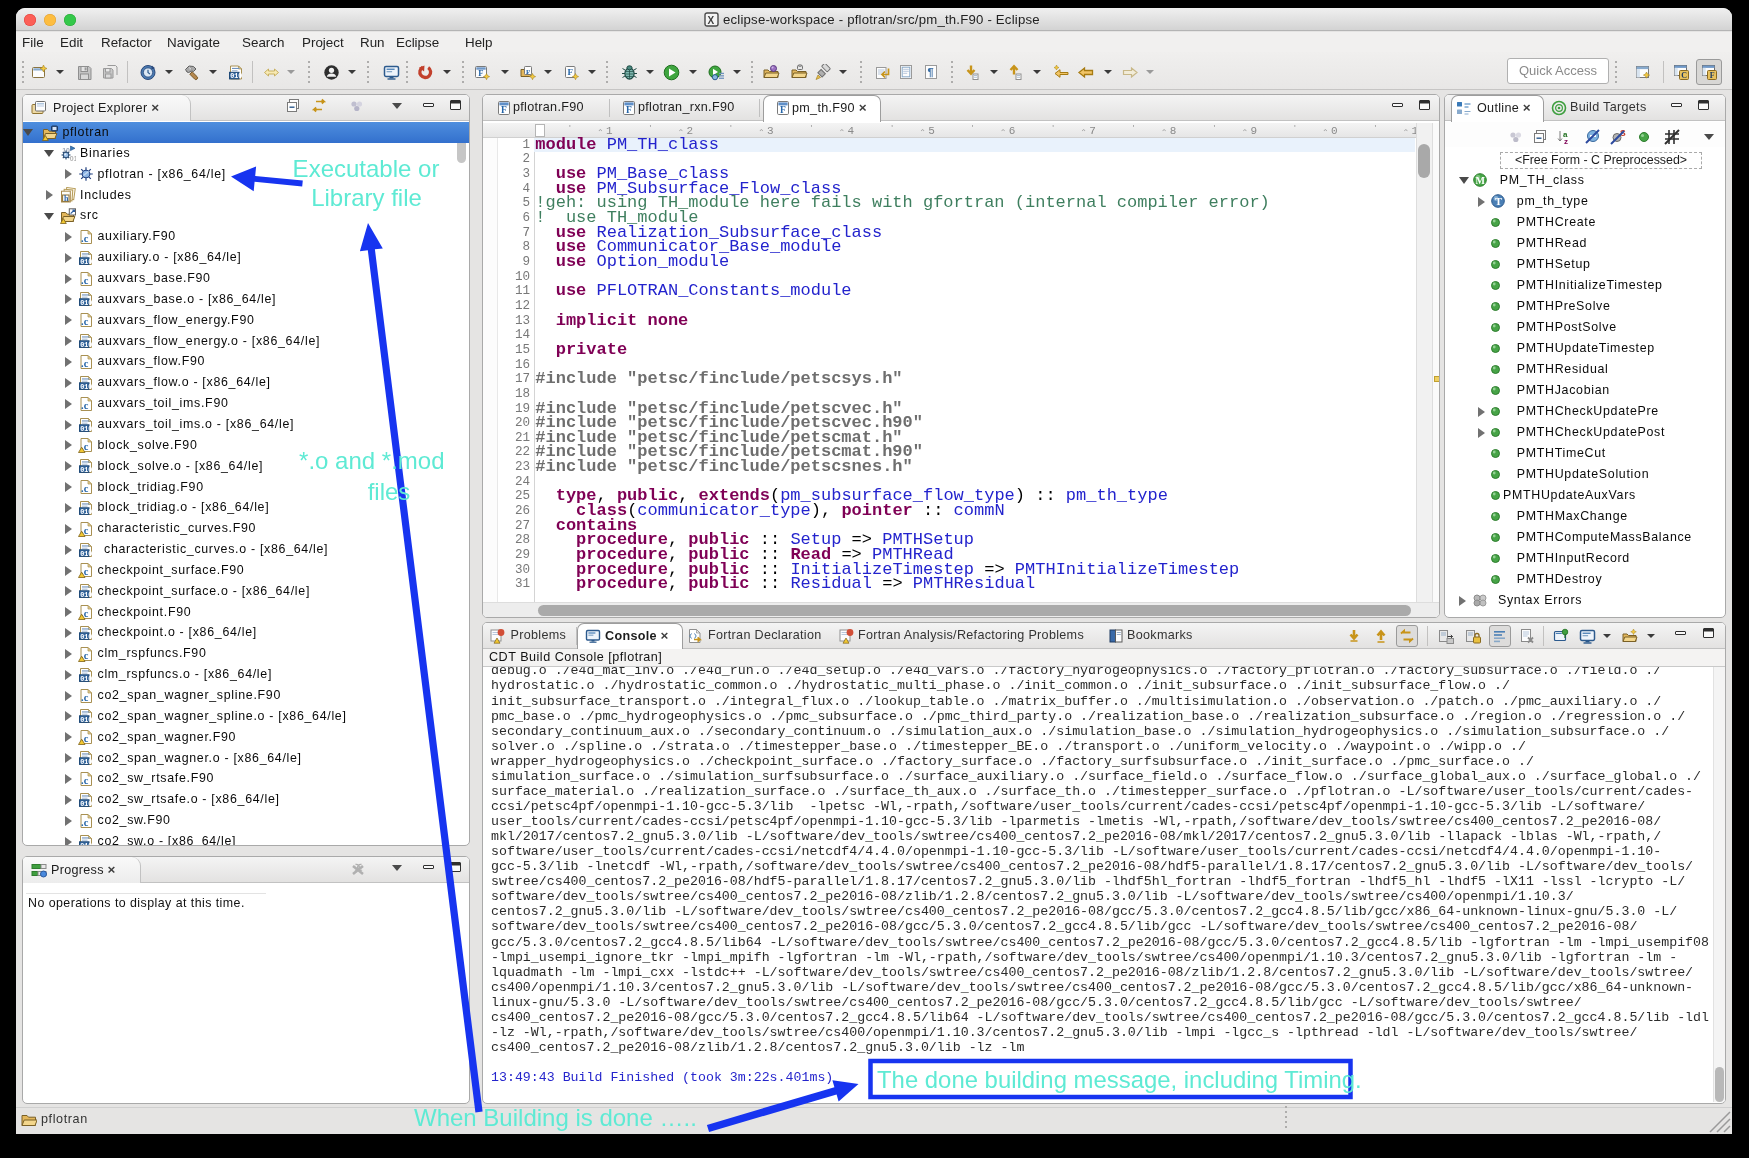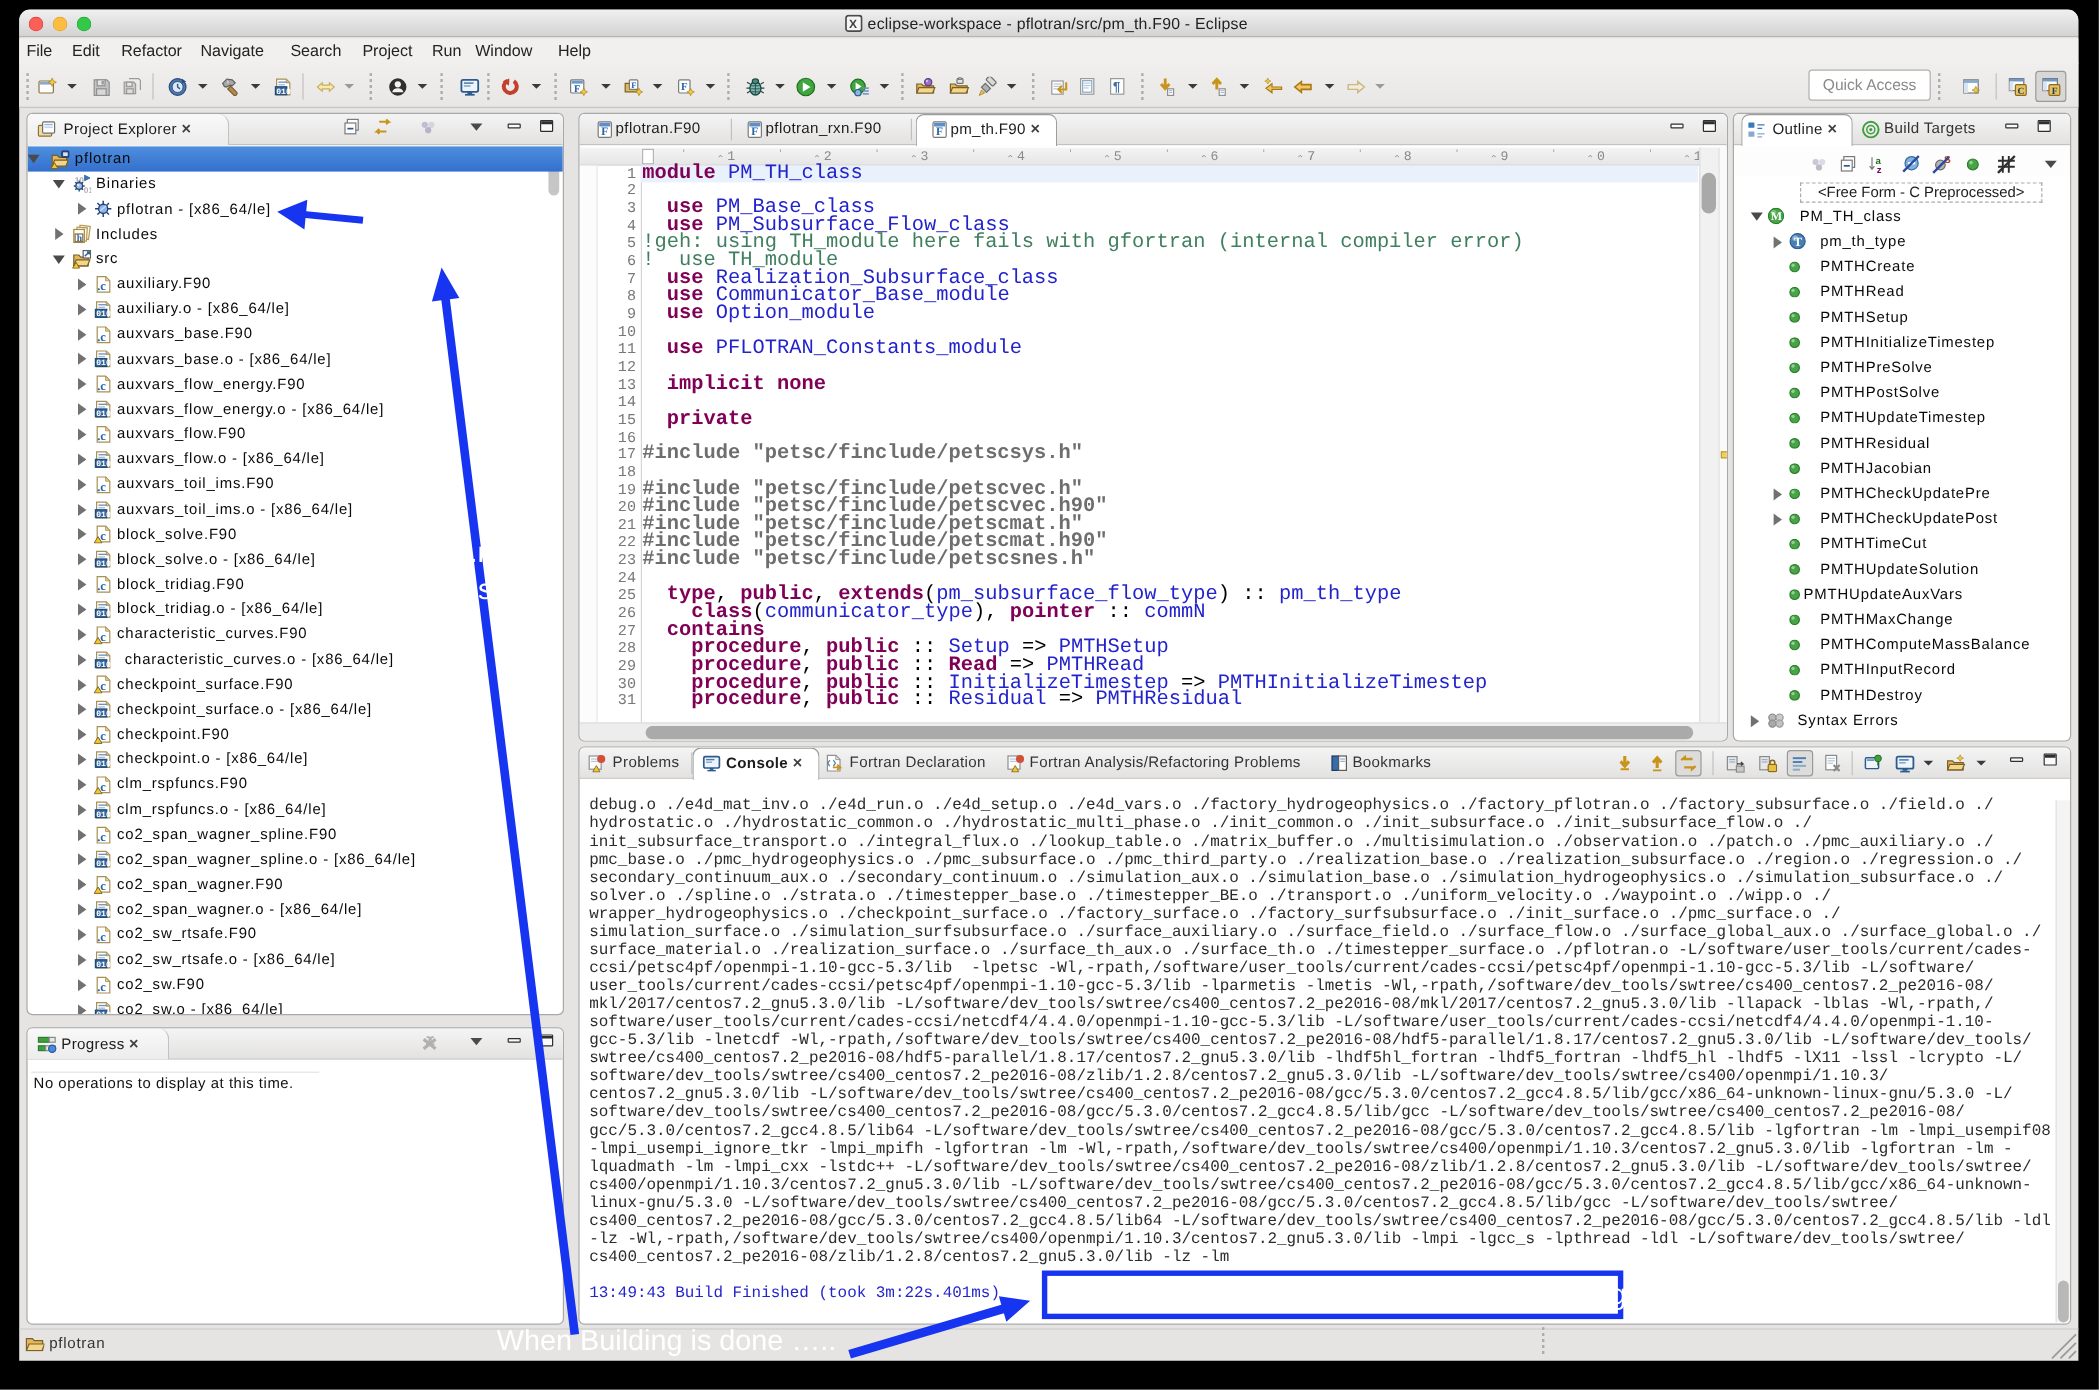--- a/index.html
+++ b/index.html
@@ -15,21 +15,21 @@
 .sep{position:absolute;width:1px;height:22px;background:#c2c1c0}
 .dsep{position:absolute;width:2px;height:24px;background:repeating-linear-gradient(#aeadac 0 2px,transparent 2px 5px)}
 .panel{position:absolute;background:#fff;border:1px solid #a9a9a9;border-radius:5px;overflow:hidden}
 .phead{position:absolute;left:0;top:0;right:0;height:26px;background:linear-gradient(#f4f4f4,#e3e2e1);border-bottom:1px solid #c2c2c2}
 .vtab{position:absolute;top:0;height:26px;font-size:12.6px;color:#1c1c1c;white-space:nowrap;letter-spacing:.3px}
 .vtab .x{color:#3f3f3f;font-size:13.5px;font-weight:bold}
 .atab{background:#fff;border:1px solid #9d9d9d;border-bottom:none;border-radius:7px 7px 0 0}
 .minb{position:absolute;width:11px;height:4px;border:1px solid #2f2f2f;border-radius:1px;background:#fafafa}
 .maxb{position:absolute;width:11px;height:10px;border:1px solid #2f2f2f;border-radius:1px;background:#fafafa;box-shadow:inset 0 2.5px #2f2f2f}
 .vmenu{position:absolute;width:0;height:0;border-left:5.5px solid transparent;border-right:5.5px solid transparent;border-top:6.5px solid #4a4a4a}
-.red{position:absolute;color:#ffffff;font-size:24px;white-space:nowrap;z-index:60}
+.red{position:absolute;color:#5eead4;font-size:24px;white-space:nowrap;z-index:60}
 #anno{position:absolute;left:0;top:0;width:1749px;height:1158px;z-index:55;pointer-events:none}
 pre{font-family:"Liberation Mono",monospace}
 .k{color:#7f0055;font-weight:bold}
 .b{color:#2323cd}
 .g{color:#3f7f5f}
 .p{color:#6e6e6e;font-weight:bold}
 .row{position:absolute;white-space:nowrap;font-size:12.4px;color:#0a0a0a;letter-spacing:.7px}
 .tw8{position:absolute;width:0;height:0;border-top:5px solid transparent;border-bottom:5px solid transparent;border-left:7px solid #717171}
 .tw8d{position:absolute;width:0;height:0;border-left:5.5px solid transparent;border-right:5.5px solid transparent;border-top:7px solid #4a4a4a}
 </style></head><body>
@@ -172,21 +172,21 @@
       <span class="tt">eclipse-workspace - pflotran/src/pm_th.F90 - Eclipse</span>
     </div>
     <div id="menu">
       <span style="left:6px">File</span>
       <span style="left:44px">Edit</span>
       <span style="left:85px">Refactor</span>
       <span style="left:151px">Navigate</span>
       <span style="left:226px">Search</span>
       <span style="left:286px">Project</span>
       <span style="left:344px">Run</span>
-      <span style="left:380px">Window</span>
+      <span style="left:380px">Eclipse</span>
       <span style="left:449px">Help</span>
     </div>
     <div id="tbar"></div>
     <i class="dsep" style="left:6px;top:53px"></i>
     <svg style="position:absolute;left:14.5px;top:55.5px;" width="17" height="17" viewBox="0 0 17 17">
       <rect x="1.5" y="3.5" width="12" height="10" rx="1" fill="#fdfdfd" stroke="#8a7440"></rect>
       <rect x="2.3" y="4.3" width="10.4" height="2.2" fill="#88aacd"></rect>
       <path d="M12.5 1l1.1 2.4 2.4 1.1-2.4 1.1-1.1 2.4-1.1-2.4-2.4-1.1 2.4-1.1z" fill="#f3c940" stroke="#a8841f" stroke-width=".6"></path>
     </svg>
     <i class="dd " style="left:40px;top:62px"></i>
@@ -923,20 +923,21 @@
       </svg>
       <i class="dd" style="left:1120px;top:11px"></i>
       <svg style="position:absolute;left:1139.0px;top:5.0px;" width="16" height="16" viewBox="0 0 16 16">
         <path d="M1 13.5V6h4l1.5 1.5H14v6z" fill="#e3b75c" stroke="#7a6026"></path>
         <path d="M1 13.5l1.8-4.5H15l-1.8 4.5z" fill="#f3d68c" stroke="#7a6026"></path>
         <path d="M11.5 1l.9 1.9 1.9.9-1.9.9-.9 1.9-.9-1.9-1.9-.9 1.9-.9z" fill="#f3c940" stroke="#a8841f" stroke-width=".5"></path>
       </svg>
       <i class="dd" style="left:1164px;top:11px"></i>
       <i class="minb" style="left:1192px;top:8px"></i>
       <i class="maxb" style="left:1220px;top:5px"></i>
+      <div style="position:absolute;left:0;top:26px;width:1242px;height:17.5px;background:#f4f3f2;border-bottom:1px solid #c9c9c9;font-size:12.6px;color:#111;letter-spacing:.5px;padding:1px 0 0 6px;z-index:3">CDT Build Console [pflotran]</div>
       <pre style="position:absolute;left:8px;top:40.4px;font-size:13.27px;line-height:15.07px;color:#2b2b2b">debug.o ./e4d_mat_inv.o ./e4d_run.o ./e4d_setup.o ./e4d_vars.o ./factory_hydrogeophysics.o ./factory_pflotran.o ./factory_subsurface.o ./field.o ./
 hydrostatic.o ./hydrostatic_common.o ./hydrostatic_multi_phase.o ./init_common.o ./init_subsurface.o ./init_subsurface_flow.o ./
 init_subsurface_transport.o ./integral_flux.o ./lookup_table.o ./matrix_buffer.o ./multisimulation.o ./observation.o ./patch.o ./pmc_auxiliary.o ./
 pmc_base.o ./pmc_hydrogeophysics.o ./pmc_subsurface.o ./pmc_third_party.o ./realization_base.o ./realization_subsurface.o ./region.o ./regression.o ./
 secondary_continuum_aux.o ./secondary_continuum.o ./simulation_aux.o ./simulation_base.o ./simulation_hydrogeophysics.o ./simulation_subsurface.o ./
 solver.o ./spline.o ./strata.o ./timestepper_base.o ./timestepper_BE.o ./transport.o ./uniform_velocity.o ./waypoint.o ./wipp.o ./
 wrapper_hydrogeophysics.o ./checkpoint_surface.o ./factory_surface.o ./factory_surfsubsurface.o ./init_surface.o ./pmc_surface.o ./
 simulation_surface.o ./simulation_surfsubsurface.o ./surface_auxiliary.o ./surface_field.o ./surface_flow.o ./surface_global_aux.o ./surface_global.o ./
 surface_material.o ./realization_surface.o ./surface_th_aux.o ./surface_th.o ./timestepper_surface.o ./pflotran.o -L/software/user_tools/current/cades-
 ccsi/petsc4pf/openmpi-1.10-gcc-5.3/lib  -lpetsc -Wl,-rpath,/software/user_tools/current/cades-ccsi/petsc4pf/openmpi-1.10-gcc-5.3/lib -L/software/

